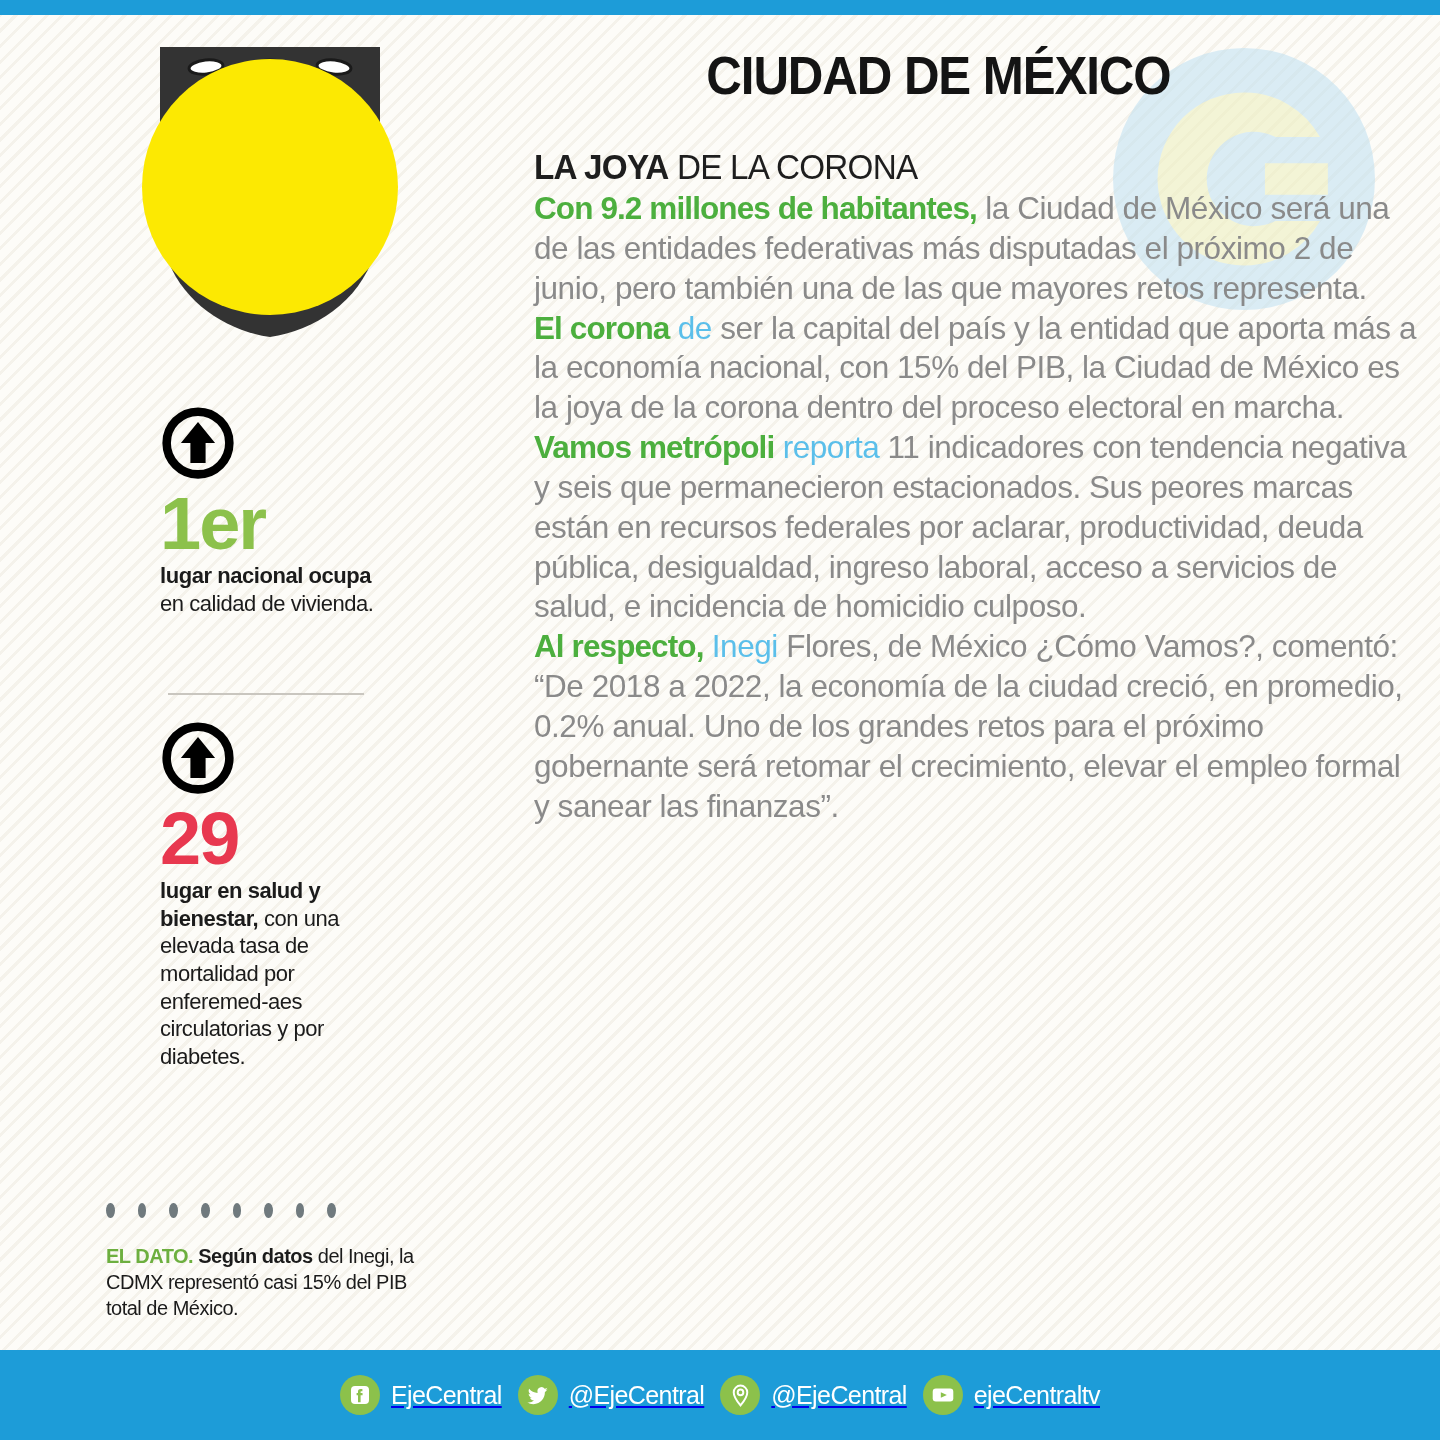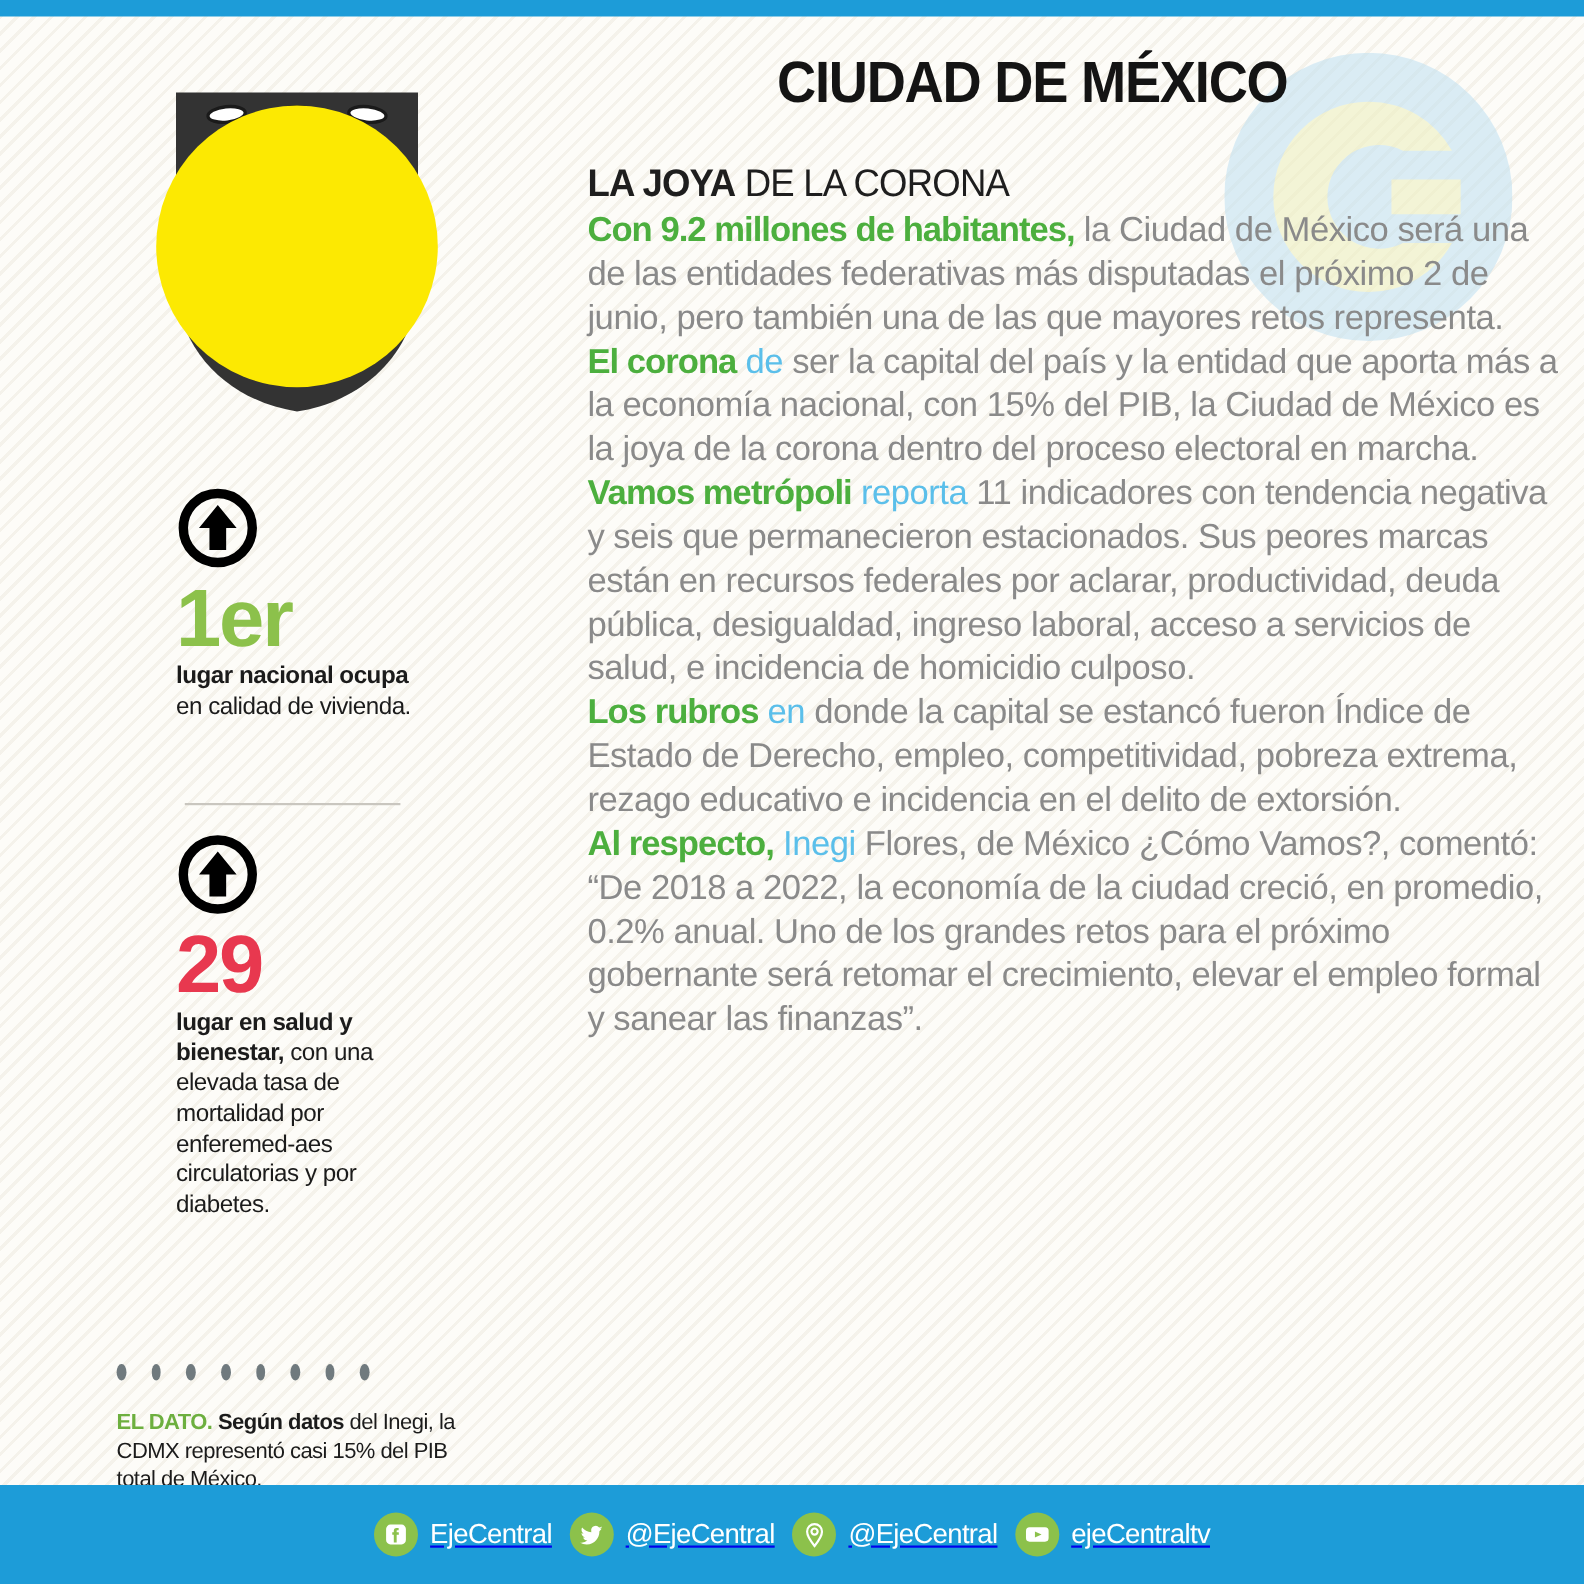--- a/index.html
+++ b/index.html
@@ -20,21 +20,21 @@
       #fdfcf8;
     overflow:hidden;
   }
   
   .topbar{position:absolute;left:0;top:0;width:1440px;height:15px;background:#1d9cd8;}
 
   
   .watermark{position:absolute;left:1113px;top:48px;width:262px;height:262px;opacity:.55;pointer-events:none;}
 
   
-  .left{position:absolute;left:0;top:15px;width:470px;height:1112px;margin-top:37px;}
+  .left{position:absolute;left:0;top:15px;width:470px;height:1112px;}
 
   .crest-wrap{position:absolute;left:120px;top:22px;width:300px;height:310px;}
   .crest-circle{position:absolute;left:22px;top:22px;width:256px;height:256px;border-radius:50%;background:#FCE902;}
 
   .stat{position:absolute;left:160px;width:230px;}
   .stat .arrow{width:76px;height:76px;}
   .bignum{font-weight:bold;letter-spacing:-2px;line-height:.85;margin:8px 0 6px 0;
           font-family:"Liberation Sans", sans-serif;}
   .bignum.green{color:#8CC14B;font-size:74px;}
   .bignum.red{color:#E8384F;font-size:74px;}
@@ -165,21 +165,20 @@
   </div>
 
   <div class="right">
     <h1 class="title">CIUDAD DE MÉXICO</h1>
     <div class="kicker"><b>LA JOYA</b><span> DE LA CORONA</span></div>
 
     <div class="body">
       <p><span class="lead">Con 9.2 millones de habitantes,</span><span class="blue"></span><span> la Ciudad de México será una de las entidades federativas más disputadas el próximo 2 de junio, pero también una de las que mayores retos representa.</span></p>
       <p><span class="lead">El corona</span><span class="blue"> de</span><span> ser la capital del país y la entidad que aporta más a la economía nacional, con 15% del PIB, la Ciudad de México es la joya de la corona dentro del proceso electoral en marcha.</span></p>
       <p><span class="lead">Vamos metrópoli</span><span class="blue"> reporta</span><span> 11 indicadores con tendencia negativa y seis que permanecieron estacionados. Sus peores marcas están en recursos federales por aclarar, productividad, deuda pública, desigualdad, ingreso laboral, acceso a servicios de salud, e incidencia de homicidio culposo.</span></p>
-      <p><span class="lead">Los rubros</span><span class="blue"> en</span><span> donde la capital se estancó fueron Índice de Estado de Derecho, empleo, competitividad, pobreza extrema, rezago educativo e incidencia en el delito de extorsión.</span></p>
       <p><span class="lead">Al respecto,</span><span class="blue"> Inegi</span><span> Flores, de México ¿Cómo Vamos?, comentó: “De 2018 a 2022, la economía de la ciudad creció, en promedio, 0.2% anual. Uno de los grandes retos para el próximo gobernante será retomar el crecimiento, elevar el empleo formal y sanear las finanzas”.</span></p>
     </div>
   </div>
 
   <div class="footer">
 
     <a class="soc" href="#">
       <span class="circ">
         <svg width="24" height="24" viewBox="0 0 24 24">
             <rect x="3" y="3" width="18" height="18" rx="4" fill="#fff"></rect>

